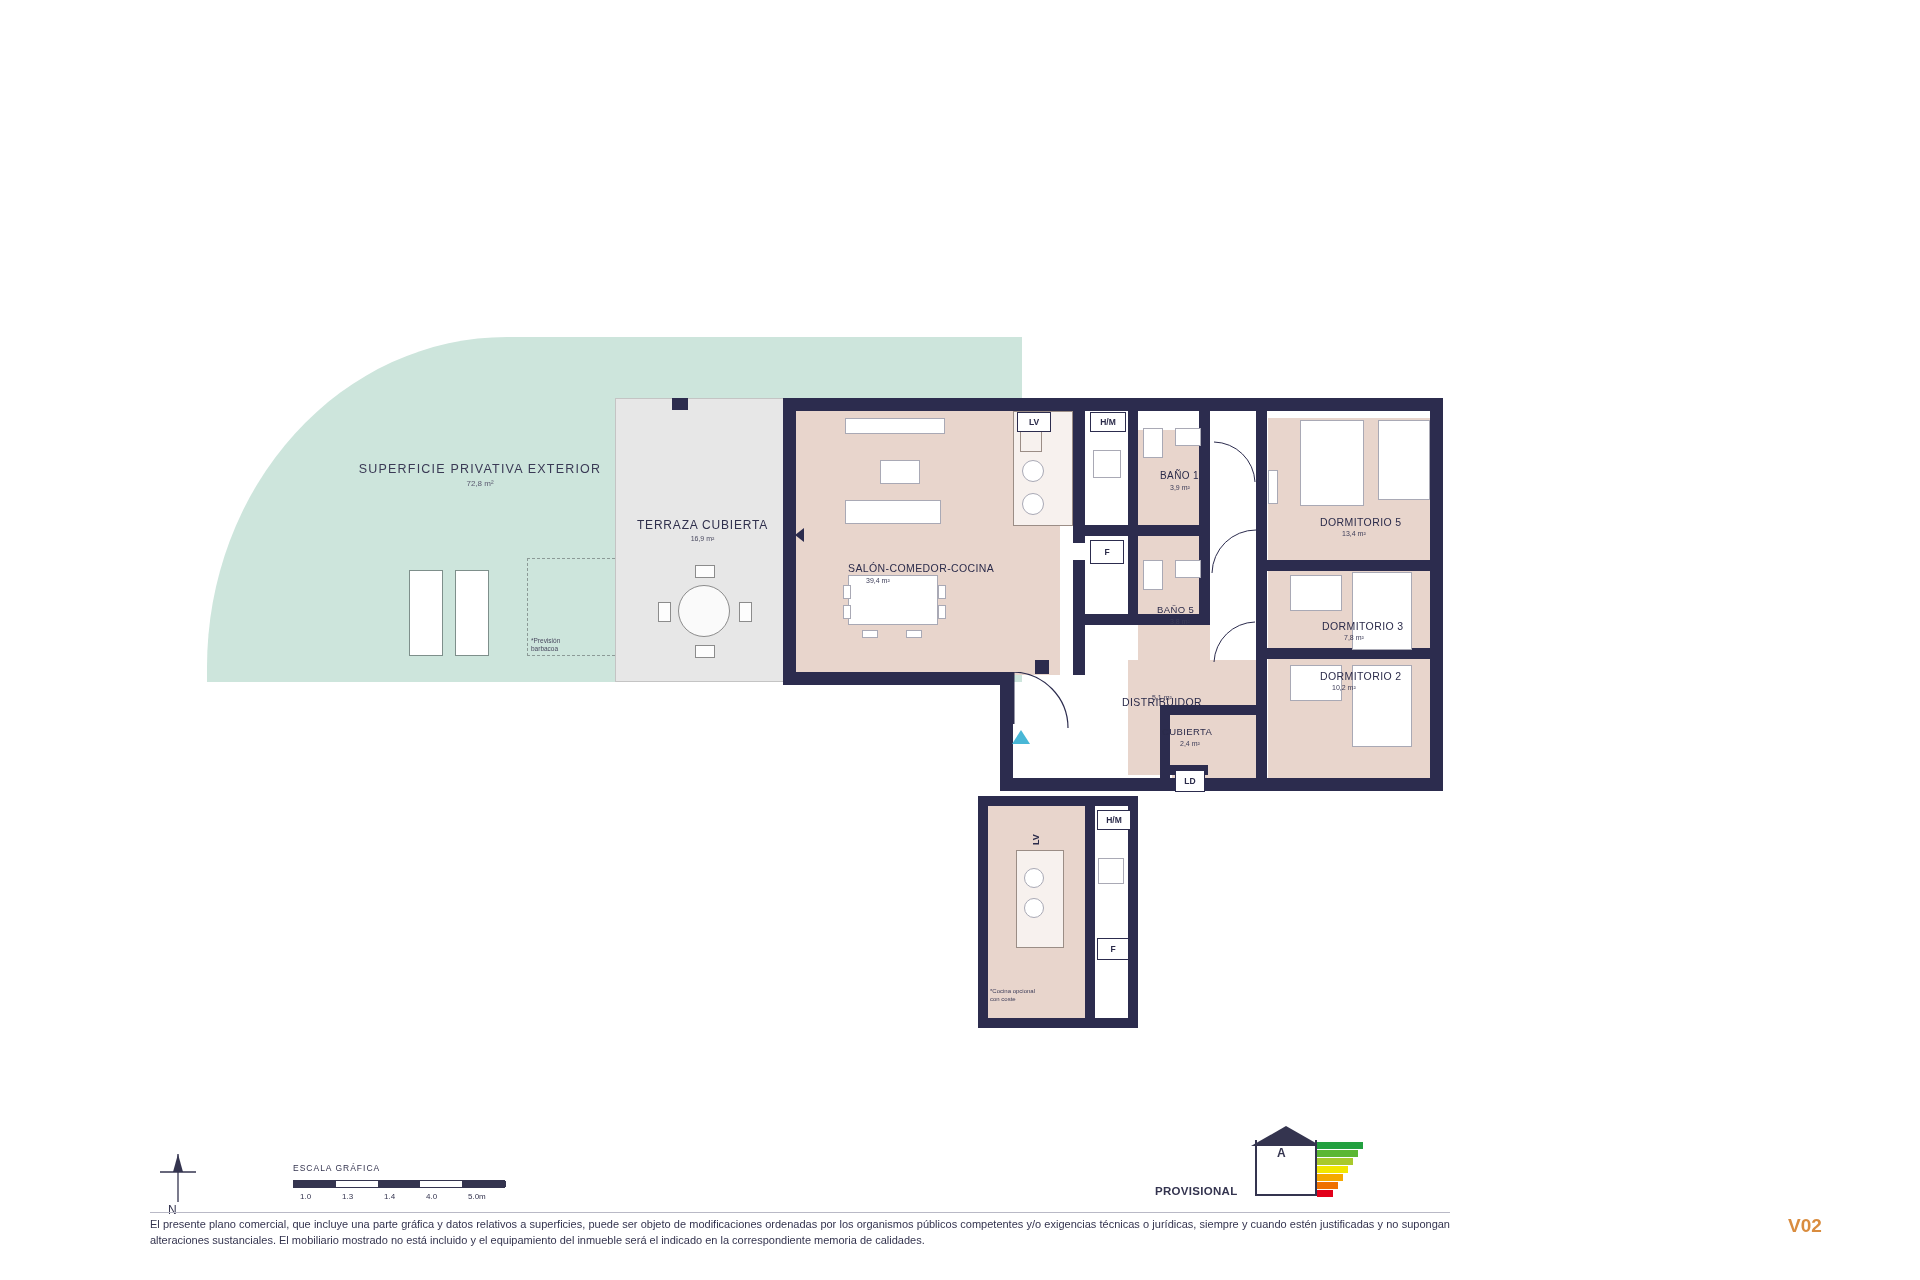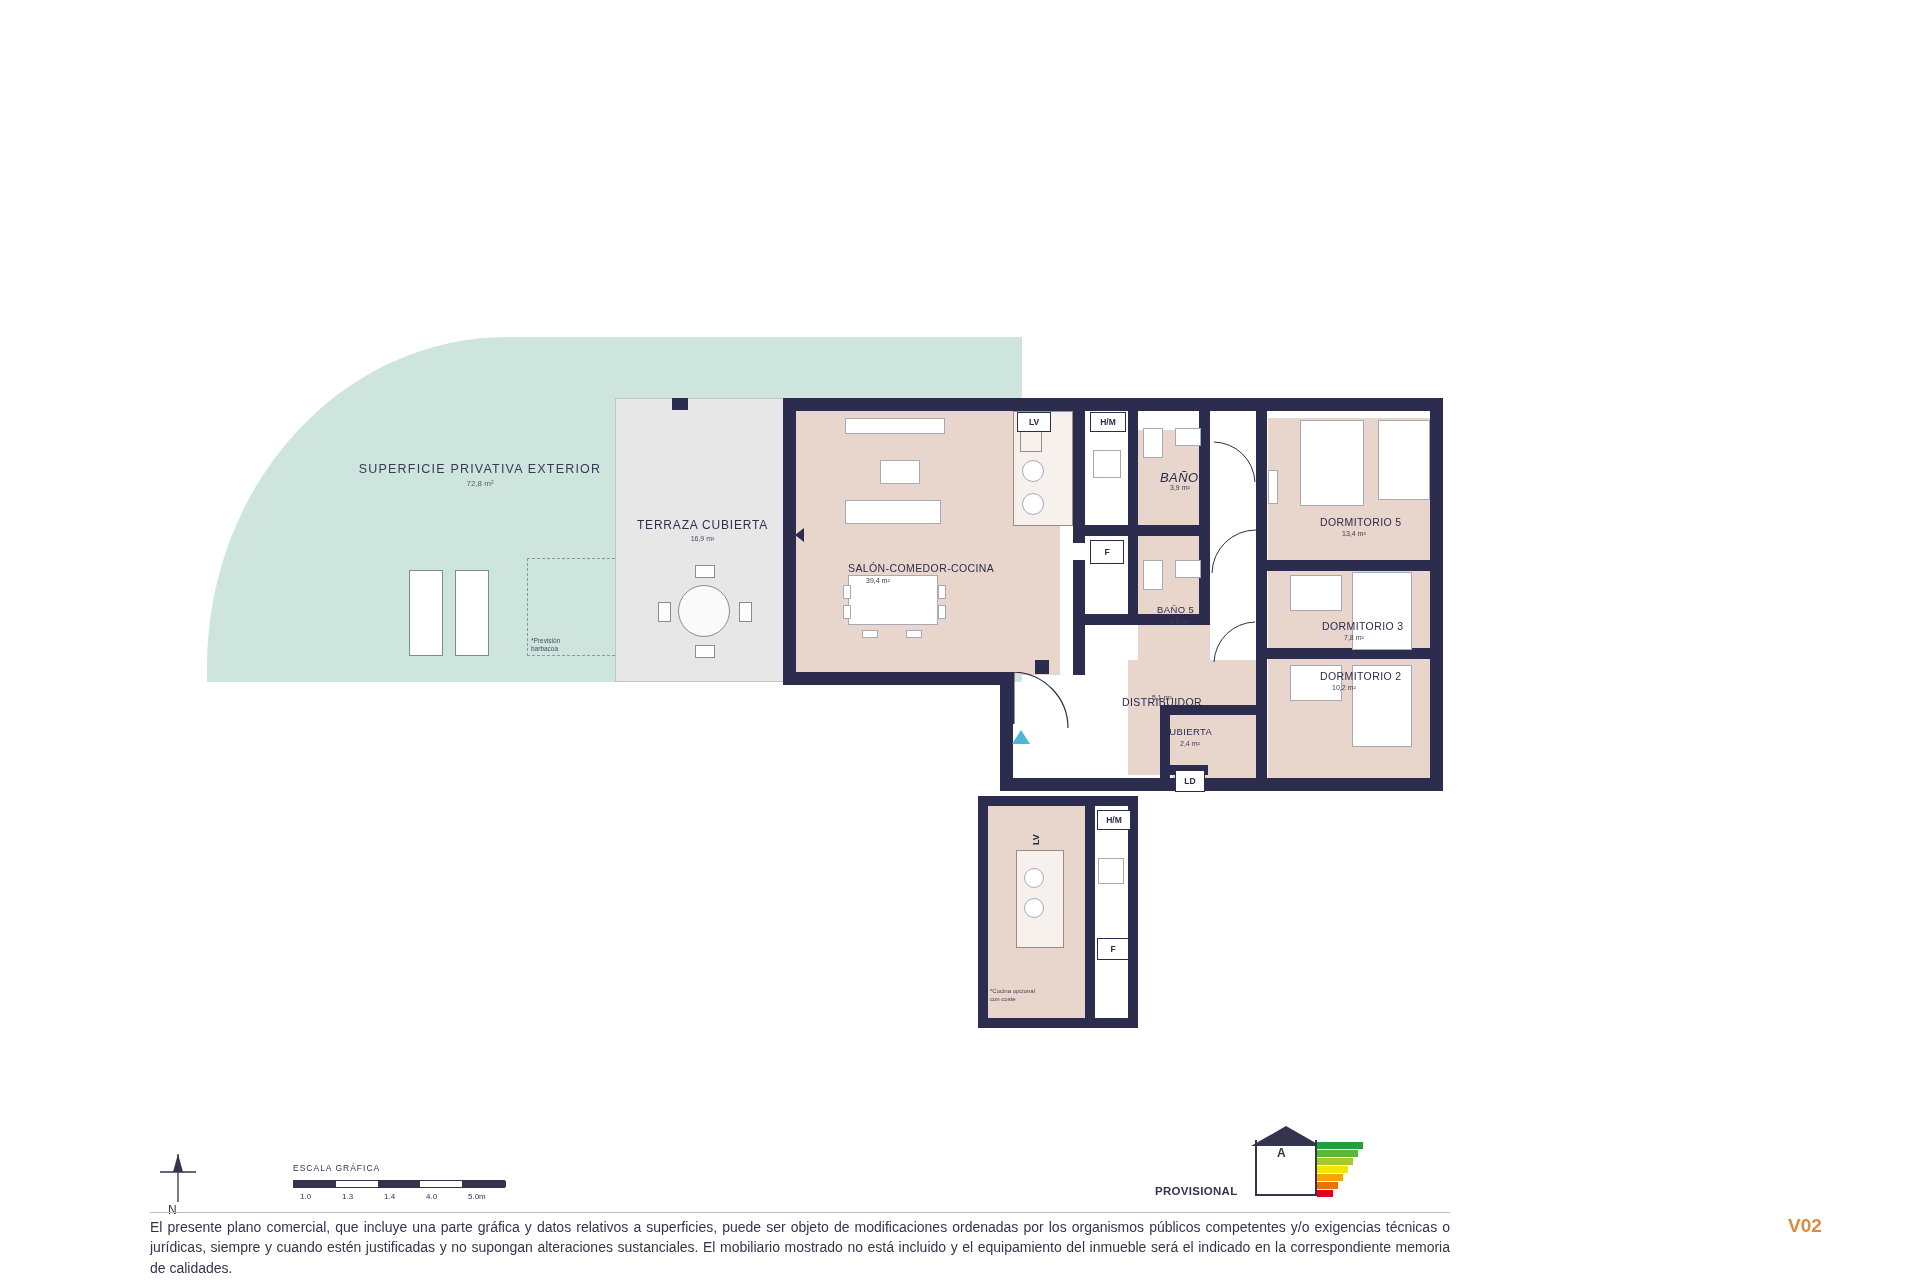--- a/index.html
+++ b/index.html
@@ -101,21 +101,21 @@
   .scale-title { position:absolute; left:293px; top:1163px; font-size:8.5px; letter-spacing:1px; color:#34344f; }
   .scale-bar { position:absolute; left:293px; top:1180px; width:212px; height:8px; border:1px solid #34344f; }
   .scale-seg { position:absolute; top:0; height:6px; background:#34344f; }
   .scale-num { position:absolute; top:1192px; font-size:8px; color:#34344f; }
 
   .compass-foot { position:absolute; left:152px; top:1150px; width:52px; height:56px; }
   .compass-letter { position:absolute; left:168px; top:1203px; font-size:12px; color:#34344f; }
 
   .disclaimer {
     position:absolute; left:150px; top:1217px; width:1300px;
-    font-size:14px; line-height:1.45; color:#34344f; text-align:justify;
+    font-size:11px; line-height:1.45; color:#34344f; text-align:justify;
   }
   .rule-foot { position:absolute; left:150px; top:1212px; width:1300px; height:1px; background:#b9b9c6; }
 
   .provisional { position:absolute; left:1155px; top:1185px; font-size:11.5px; font-weight:bold; color:#34344f; letter-spacing:.3px; }
   .energy { position:absolute; left:1255px; top:1140px; width:110px; height:60px; }
   .energy-house { position:absolute; left:0; top:0; width:62px; height:56px; border:2px solid #34344f; border-top:none; }
   .energy-roof { position:absolute; left:-4px; top:-14px; width:0; height:0; border-left:35px solid transparent; border-right:35px solid transparent; border-bottom:20px solid #34344f; }
   .ebar { position:absolute; height:7px; }
   .eletter { position:absolute; font-size:12px; font-weight:bold; color:#34344f; }
 
@@ -233,21 +233,21 @@
   <svg style="position:absolute; left:1212px; top:620px; width:44px; height:44px;">
     <path d="M2,42 A42,42 0 0 1 43,2" fill="none" stroke="#2c2c4e" stroke-width="1"></path>
   </svg>
 
   <div class="marker-tri" style="left:1012px; top:730px;"></div>
   <div class="marker-arrow-left" style="left:795px; top:528px;"></div>
 
   <div class="room-label" style="left:848px; top:562px;">SALÓN-COMEDOR-COCINA</div>
   <div class="room-area" style="left:866px; top:577px;">39,4 m²</div>
 
-  <div class="room-label" style="left:1160px; top:470px; font-size:13px;font-style:italic;">BAÑO 1</div>
+  <div class="room-label" style="left:1160px; top:470px; font-size:10px;">BAÑO 1</div>
   <div class="room-area" style="left:1170px; top:484px;">3,9 m²</div>
 
   <div class="room-label" style="left:1157px; top:604px; font-size:9.5px;">BAÑO 5</div>
   <div class="room-area" style="left:1170px; top:618px;">3,8 m²</div>
 
   <div class="room-label" style="left:1122px; top:696px;">DISTRIBUIDOR</div>
   <div class="room-area" style="left:1152px; top:694px;">5,1 m²</div>
 
   <div class="room-label" style="left:1162px; top:726px; font-size:9.5px;">CUBIERTA</div>
   <div class="room-area" style="left:1180px; top:740px;">2,4 m²</div>

